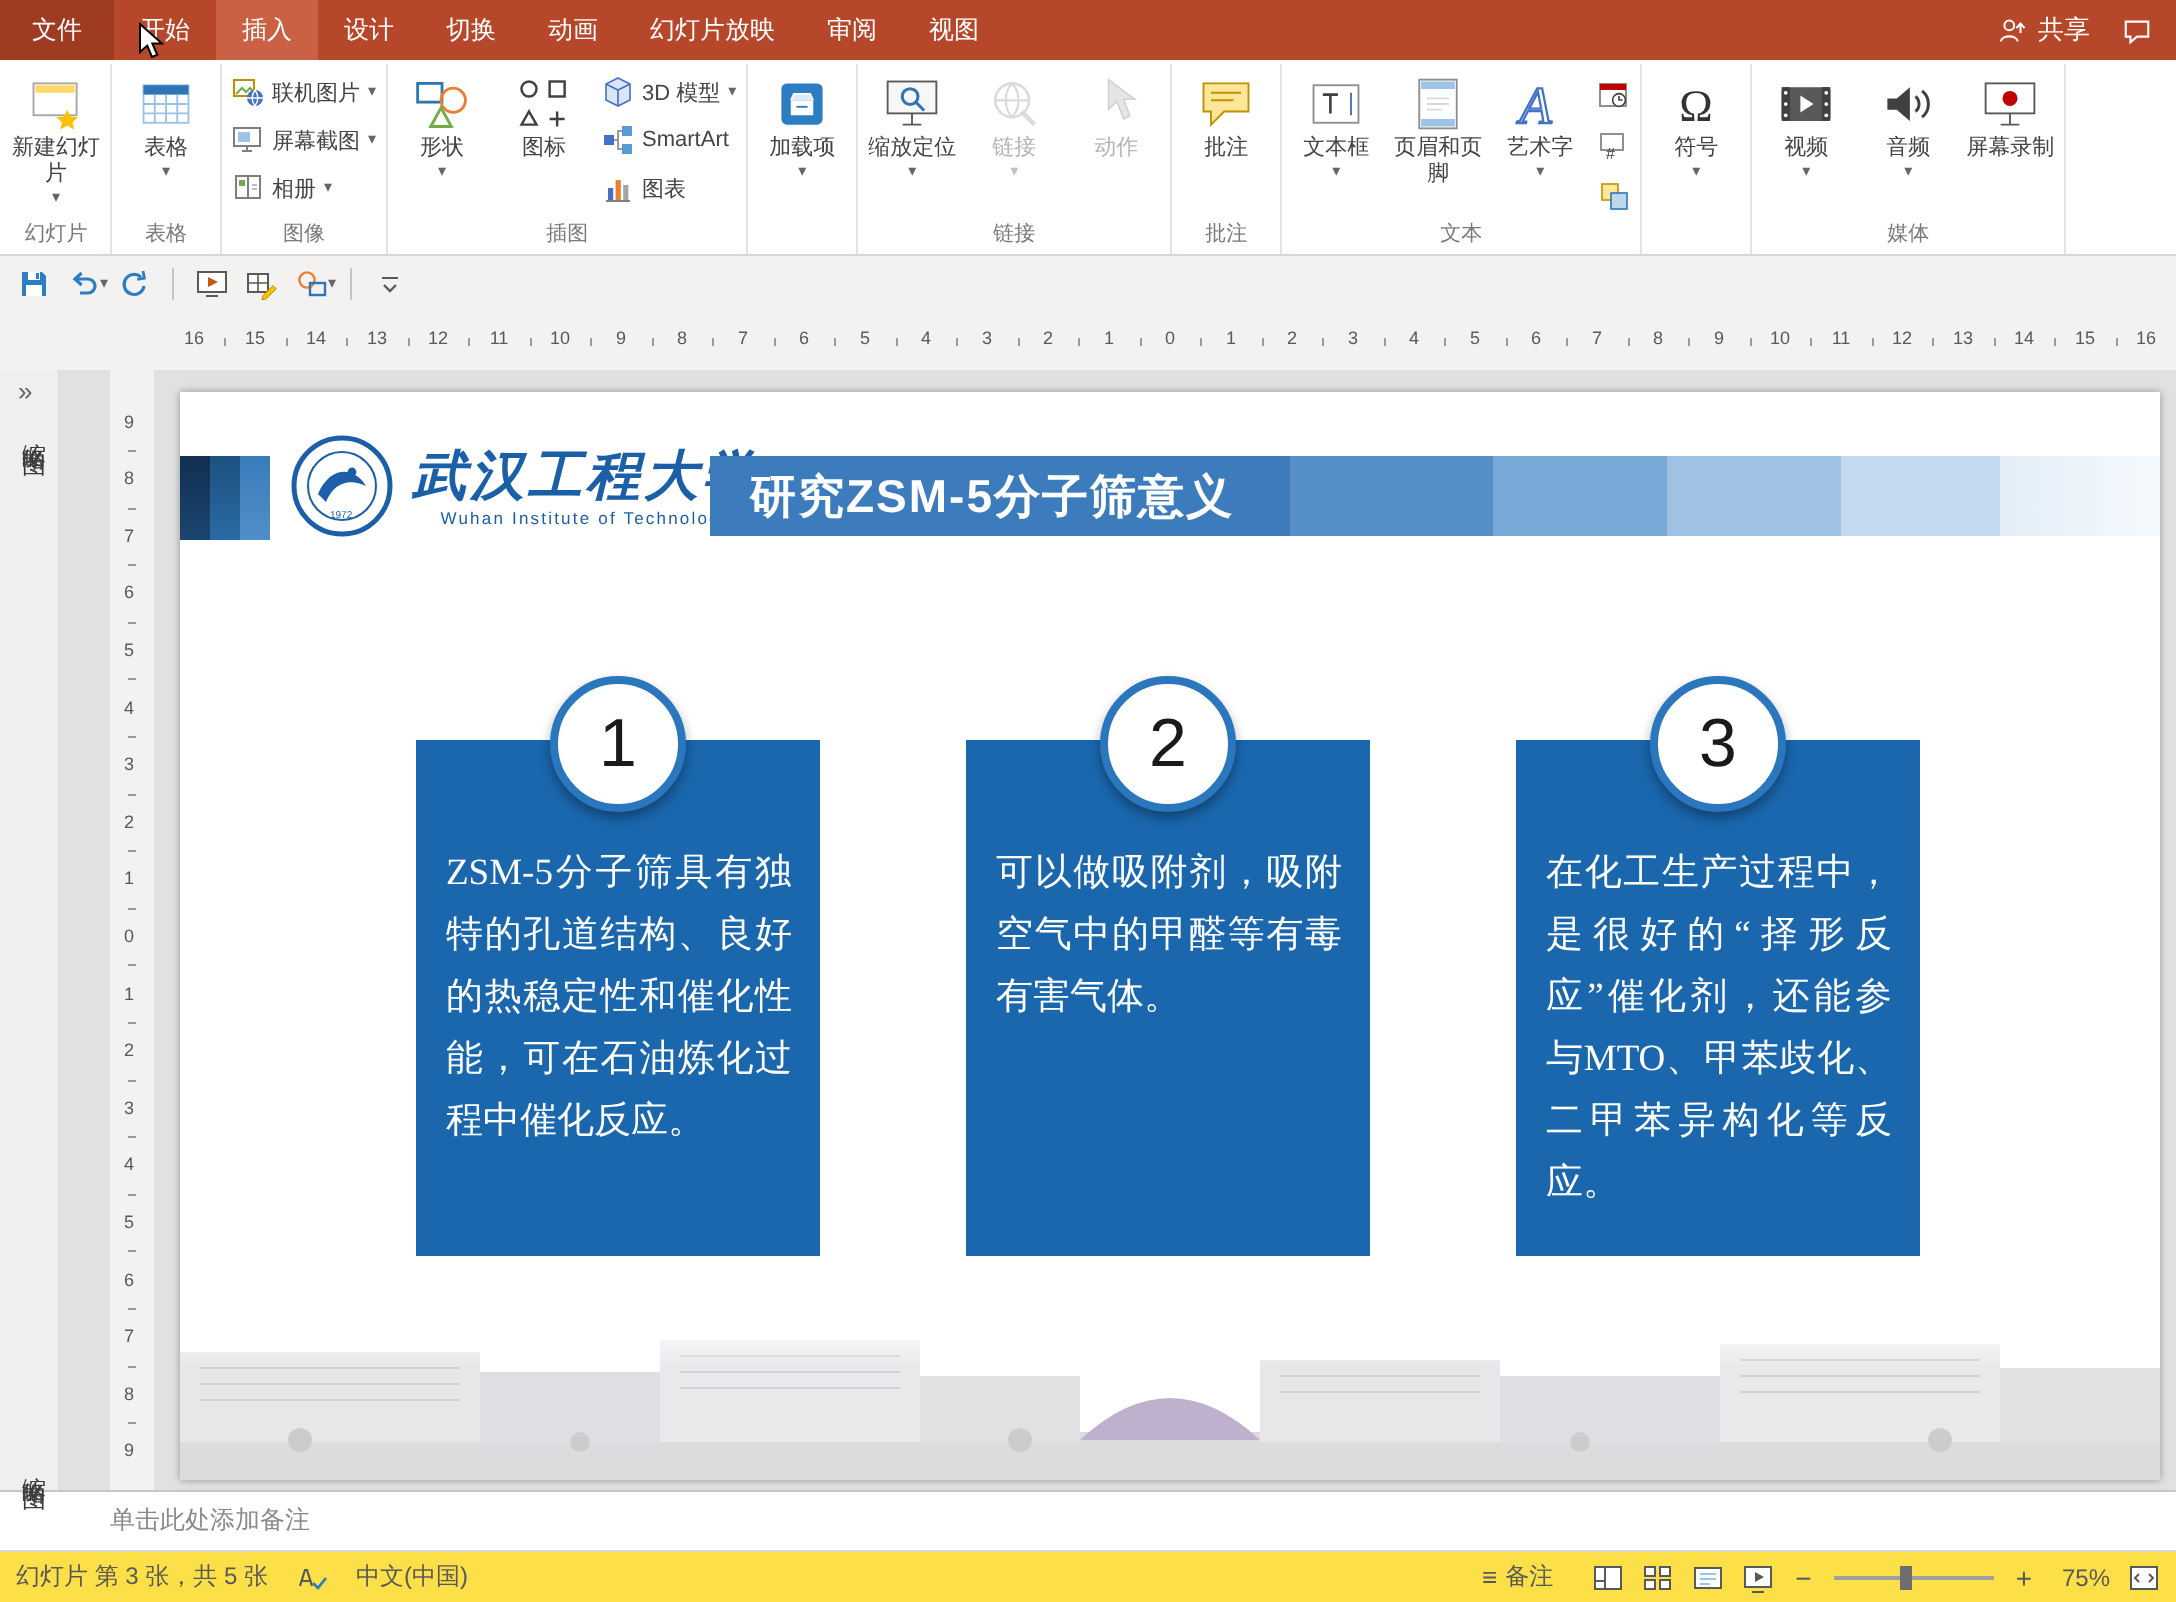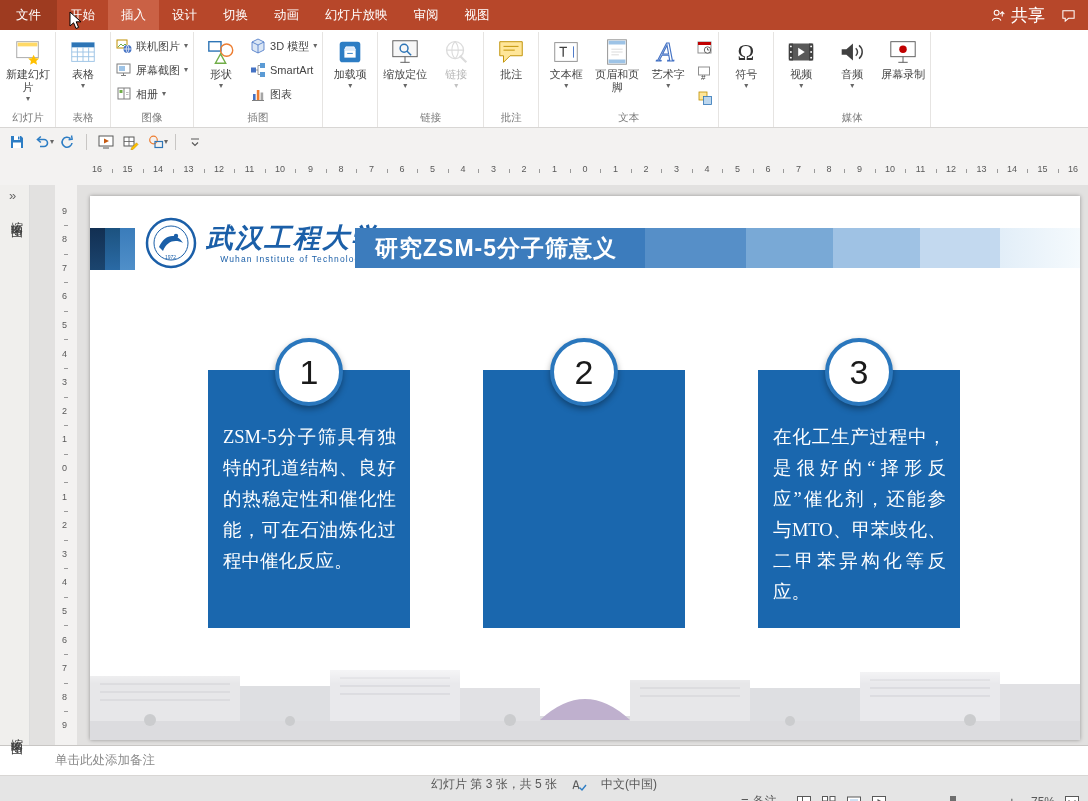--- a/index.html
+++ b/index.html
@@ -7,21 +7,21 @@
   body{font-family:"Liberation Sans","DejaVu Sans",sans-serif;font-size:12px;color:#333;background:#fff;position:relative;}
 
   
   .tabbar{position:absolute;left:0;top:0;width:1088px;height:30px;background:#b7472a;display:flex;align-items:stretch;color:#fff;z-index:10;}
   .tabs-row{display:flex;}
   .tab{padding:0 13px;line-height:30px;font-size:12.5px;white-space:nowrap;}
   .tab.file{background:#9e3b20;padding:0 16px;}
   .tab.active{background:#ca6145;}
   .tellme{display:flex;align-items:center;gap:6px;margin-left:10px;font-size:12.5px;white-space:nowrap;}
   .tb-right{margin-left:auto;display:flex;align-items:center;gap:16px;padding-right:12px;}
-  .share-btn{display:flex;align-items:center;gap:5px;font-size:17px;justify-content:space-between;}
+  .share-btn{display:flex;align-items:center;gap:5px;font-size:13px;justify-content:space-between;}
   .tb-icon{width:15px;height:15px;display:inline-block;}
 
   
   .ribbon{position:absolute;left:0;top:30px;width:1088px;height:98px;background:#fff;border-bottom:1px solid #d8d6d4;display:flex;align-items:stretch;padding:2px 1px 0 1px;overflow:hidden;}
   .rgroup{display:flex;flex-direction:column;border-right:1px solid #e6e4e2;padding:0 2px;flex:none;}
   .rgroup-content{flex:1;display:flex;align-items:flex-start;gap:1px;padding-top:2px;}
   .rgroup-label{height:17px;text-align:center;font-size:10.5px;color:#7a7a7a;line-height:14px;white-space:nowrap;padding:0 4px;}
   .btn-large{width:50px;display:flex;flex-direction:column;align-items:center;text-align:center;padding-top:3px;gap:1px;height:76px;}
   .btn-large .blabel{font-size:11px;line-height:13px;color:#444;}
   .arrow{font-size:8px;color:#666;line-height:8px;}
@@ -74,21 +74,21 @@
   .column{width:202px;position:relative;}
   .circle{width:68px;height:68px;border-radius:50%;background:#fff;border:4px solid #2a77bd;margin:0 auto;position:relative;z-index:2;display:flex;align-items:center;justify-content:center;box-shadow:0 3px 6px rgba(0,0,0,.35);}
   .circle-num{font-size:34px;color:#1a1a1a;}
   .cbox{margin-top:-36px;height:258px;background:#1a67ae;padding:52px 14px 0 15px;overflow:hidden;}
   .cbox p{color:#fff;font-size:18.5px;line-height:31px;text-align:justify;font-family:"Liberation Serif","DejaVu Serif",serif;margin-bottom:9px;}
   .skyline{position:absolute;left:0;bottom:0;width:990px;height:82px;}
   .skyline svg{width:100%;height:100%;display:block;}
 
   
   .notes{position:absolute;left:0;top:745px;width:1088px;height:30px;background:#fff;border-top:1px solid #c8c6c4;color:#8a8a8a;font-size:12.5px;line-height:28px;padding-left:55px;}
-  .statusbar{position:absolute;left:0;top:775px;width:1088px;height:26px;background:#e5e5e5;border-top:1px solid #d8d6d4;display:flex;align-items:center;color:#595959;font-size:12px;padding:0 8px;flex-direction:column;}
+  .statusbar{position:absolute;left:0;top:775px;width:1088px;height:26px;background:#fde047;border-top:1px solid #d8d6d4;display:flex;align-items:center;color:#595959;font-size:12px;padding:0 8px;}
   .sb-left{display:flex;align-items:center;gap:14px;}
   .sb-right{margin-left:auto;display:flex;align-items:center;gap:9px;}
   .sb-icon{width:16px;height:16px;display:inline-block;}
   .sb-notes{display:flex;align-items:center;gap:4px;margin-right:10px;}
   .notes-glyph{font-size:13px;color:#595959;}
   .zoom-out,.zoom-in{font-size:14px;color:#595959;padding:0 2px;}
   .zoom-track{width:80px;height:2px;background:#a0a0a0;position:relative;display:inline-block;}
   .zoom-handle{position:absolute;left:42%;top:-5px;width:6px;height:12px;background:#6e6e6e;}
   .zoom-pct{min-width:28px;text-align:right;}
 
@@ -209,20 +209,31 @@
           <span class="bicon">
             <svg viewBox="0 0 32 32">
               <rect x="3" y="5" width="13" height="10" fill="none" stroke="#2e75b6" stroke-width="1.5"></rect>
               <circle cx="22" cy="14" r="6.5" fill="none" stroke="#ed7d31" stroke-width="1.5"></circle>
               <path d="M10 28l5.5-10L21 28z" fill="none" stroke="#70ad47" stroke-width="1.5"></path>
             </svg>
           </span>
           <div class="blabel">形状</div>
           <div class="arrow">▾</div>
         </div>
+        <div class="btn-large">
+          <span class="bicon">
+            <svg viewBox="0 0 32 32">
+              <circle cx="8" cy="8" r="4" fill="none" stroke="#404040" stroke-width="1.3"></circle>
+              <rect x="19" y="4" width="8" height="8" fill="none" stroke="#404040" stroke-width="1.3"></rect>
+              <path d="M4 27l4-7 4 7z" fill="none" stroke="#404040" stroke-width="1.3"></path>
+              <path d="M19 24h8M23 20v8" stroke="#404040" stroke-width="1.3"></path>
+            </svg>
+          </span>
+          <div class="blabel">图标</div>
+        </div>
         <div class="small-col">
           <div class="btn-small">
             <span class="bicon s16">
               <svg viewBox="0 0 16 16">
                 <path d="M8 1l6 3v8l-6 3-6-3V4z" fill="#dae6f5" stroke="#4472c4" stroke-width=".8"></path>
                 <path d="M2 4l6 3 6-3M8 7v8" stroke="#4472c4" fill="none" stroke-width=".8"></path>
               </svg>
             </span>
             <span class="slabel">3D 模型</span>
             <span class="arrow">▾</span>
@@ -287,20 +298,28 @@
         <div class="btn-large disabled">
           <span class="bicon">
             <svg viewBox="0 0 32 32">
               <circle cx="15" cy="14" r="9" fill="none" stroke="#a6a6a6" stroke-width="1.4"></circle>
               <path d="M6 14h18M15 5c4.5 4.5 4.5 13.5 0 18-4.5-4.5-4.5-13.5 0-18z" fill="none" stroke="#a6a6a6" stroke-width="1.2"></path>
               <path d="M20 20l7 7" stroke="#a6a6a6" stroke-width="2.4"></path>
             </svg>
           </span>
           <div class="blabel">链接</div>
           <div class="arrow">▾</div>
+        </div>
+        <div class="btn-large disabled">
+          <span class="bicon">
+            <svg viewBox="0 0 32 32">
+              <path d="M12 3v16l4.5-4.5L20 24l3.5-1.5-3.5-9H26z" fill="#bfbfbf" stroke="#8f8f8f" stroke-width=".8"></path>
+            </svg>
+          </span>
+          <div class="blabel">动作</div>
         </div>
       </div>
       <div class="rgroup-label">链接</div>
     </div>
     <div class="rgroup">
       <div class="rgroup-content">
         <div class="btn-large">
           <span class="bicon">
             <svg viewBox="0 0 32 32">
               <path d="M4 5h24v15H15l-7 7v-7H4z" fill="#ffe699" stroke="#bf9000"></path>
@@ -635,20 +654,21 @@
           </div>
           <div class="cbox">
             <p>ZSM-5分子筛具有独特的孔道结构、良好的热稳定性和催化性能，可在石油炼化过程中催化反应。</p>
           </div>
         </div>
         <div class="column">
           <div class="circle">
             <div class="circle-num">2</div>
           </div>
           <div class="cbox">
+            <p>可以做吸附剂，吸附空气中的甲醛等有毒有害气体。</p>
           </div>
         </div>
         <div class="column">
           <div class="circle">
             <div class="circle-num">3</div>
           </div>
           <div class="cbox">
             <p>在化工生产过程中，是很好的“择形反应”催化剂，还能参与MTO、甲苯歧化、二甲苯异构化等反应。</p>
           </div>
         </div>

